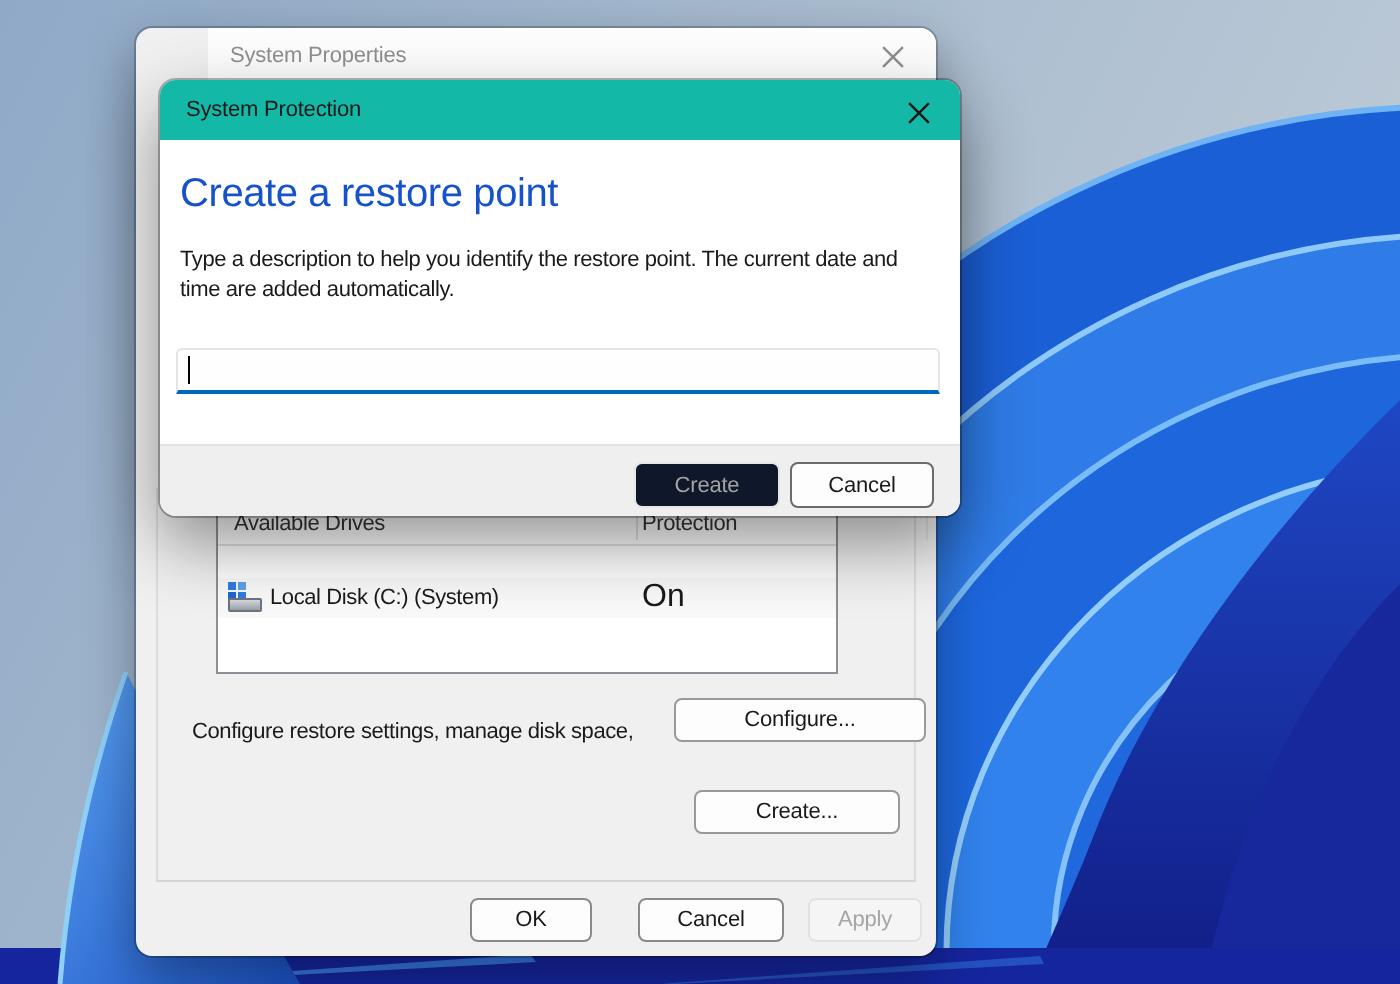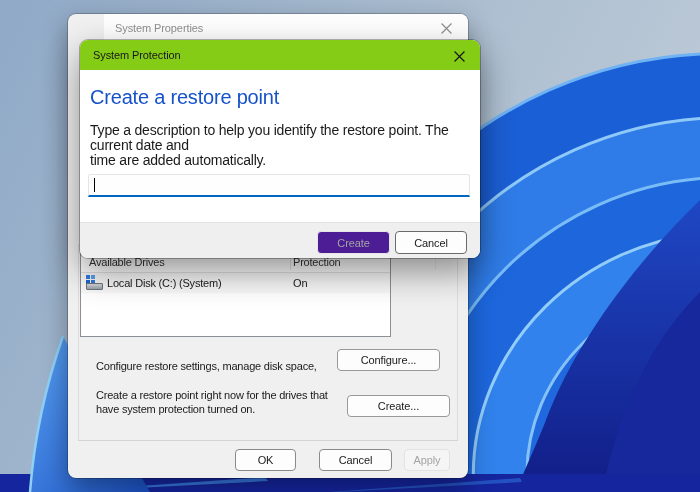--- a/index.html
+++ b/index.html
@@ -17,80 +17,80 @@
   .win-title { position:absolute; left:11px; top:0; line-height:28px;
     font-size:11px; color:#8f8f8f; letter-spacing:-.1px; }
   .win-close { position:absolute; right:6px; top:3px; width:32px; height:22px;
     display:flex; align-items:center; justify-content:center; border-radius:4px; }
   .win-close svg { stroke:#8f8f8f; }
   .x-ico { width:11px; height:11px; stroke-width:1.1; fill:none; }
 
   .tabpage { position:absolute; left:10px; top:230px; width:380px; height:197px;
     border-left:1px solid #dcdcdc; border-right:1px solid #dcdcdc; border-bottom:1px solid #d4d4d4; }
 
-  .list { position:absolute; left:12px; top:236px; width:311px; height:87px;
+  .list { position:absolute; left:40px; top:236px; width:311px; height:87px;
     background:#fff; border:1px solid #8a9095; }
   .list-header { position:relative; height:22px; border-bottom:1px solid #e3e3e3; }
   .col-div { position:absolute; top:2px; bottom:2px; width:1px; background:#e3e3e3; }
   .hcell { position:absolute; top:0; line-height:22px; font-size:11px; color:#333;
     letter-spacing:-.2px; }
   .hcell.c1 { left:8px; } .hcell.c2 { left:212px; }
-  .lrow { position:relative; margin-top:0; height:20px; background:#f9f9f9; }
+  .lrow { position:relative; margin-top:16px; height:20px; background:#f9f9f9; }
   .drive-ico { position:absolute; left:5px; top:2px; width:17px; height:15px; }
   .drive-ico .sq { position:absolute; width:4px; height:4px; }
   .drive-ico .s1 { left:0; top:0;  background:#2f7ce0; }
   .drive-ico .s2 { left:5px; top:0; background:#5aa0ee; }
   .drive-ico .s3 { left:0; top:5px; background:#1f66cc; }
   .drive-ico .s4 { left:5px; top:5px; background:#2f7ce0; }
   .drive-ico .disk { position:absolute; left:0; bottom:0; width:17px; height:7px;
     background:linear-gradient(#d6dade,#9aa1a9); border:1px solid #6e747b; border-radius:1px; }
   .lrow .name { position:absolute; left:26px; top:0; line-height:20px; font-size:11px;
     color:#1a1a1a; letter-spacing:-.2px; }
-  .lrow .status { position:absolute; left:212px; top:0; line-height:20px; font-size:11px;
+  .lrow .status { position:absolute; left:212px; top:0; line-height:20px; font-size:16px;
     color:#1a1a1a; }
 
   .body-text { position:absolute; left:28px; font-size:11px; line-height:14px;
     color:#1a1a1a; letter-spacing:-.2px; }
   .cfg-text { top:345px; } .crt-text { top:374px; }
 
   .btn { position:absolute; display:flex; align-items:center; justify-content:center;
     background:#fdfdfd; border:1px solid #999; border-radius:4px;
     font-size:11px; color:#1a1a1a; letter-spacing:-.1px; font-family:inherit; }
   .btn.disabled { background:#f5f5f5; border-color:#e2e2e2; color:#a5a5a5; }
-  .cfg-btn { left:269px; top:335px; width:103px; height:22px; }
+  .cfg-btn { left:269px; top:335px; width:126px; height:22px; }
   .crt-btn { left:279px; top:381px; width:103px; height:22px; }
   .ok-btn    { left:167px; top:435px; width:61px; height:22px; border-color:#8a8a8a; }
   .cancel-btn{ left:251px; top:435px; width:73px; height:22px; border-color:#8a8a8a; }
-  .apply-btn { left:336px; top:435px; width:46px; height:22px; }
+  .apply-btn { left:336px; top:435px; width:57px; height:22px; }
 
   
   .dlg { position:absolute; left:80px; top:40px; width:400px; height:218px;
     background:#fff; border-radius:8px; overflow:hidden;
     box-shadow:0 0 0 1px rgba(0,0,0,.28), 0 14px 34px rgba(0,0,0,.42); z-index:2; }
-  .dlg-titlebar { position:relative; height:30px; background:#84cc16; }
+  .dlg-titlebar { position:relative; height:30px; background:#14b8a6; }
   .dlg-title { position:absolute; left:13px; top:0; line-height:30px; font-size:11px;
     color:#191919; letter-spacing:-.1px; }
   .dlg-close { position:absolute; right:7px; top:6px; width:28px; height:21px;
     display:flex; align-items:center; justify-content:center; border-radius:4px; }
   .dlg-close svg { stroke:#191919; }
   .dlg-heading { position:absolute; left:10px; top:46px; font-size:20px;
     color:#1652c9; letter-spacing:-.2px; }
-  .dlg-desc { position:absolute; left:10px; top:83px; font-size:14px; line-height:15px;
+  .dlg-desc { position:absolute; left:10px; top:83px; font-size:11px; line-height:15px;
     color:#1a1a1a; letter-spacing:-.2px; }
   .input-wrap { position:absolute; left:8px; top:134px; width:382px; height:23px; }
   .desc-input { width:100%; height:100%; background:#fefefe;
     border:1px solid #e5e5e5; border-bottom:2px solid #0067c0; border-radius:3px 3px 0 0;
     font-size:11px; padding:0 6px; outline:none; font-family:inherit; }
   .caret { position:absolute; left:6px; top:4px; width:1px; height:14px; background:#000;
     animation:blink 1.1s steps(1) infinite; }
   @keyframes blink { 50% { opacity:0; } }
   .dlg-footer { position:absolute; left:0; top:182px; width:400px; height:36px;
     background:#efefef; border-top:1px solid #e2e2e2; }
   .dlg-create { left:237px; top:8px; width:73px; height:23px; }
-  .dlg-create.disabled { background:#4c1d95; border-color:#e6e6e6; color:#a3a3a3; }
+  .dlg-create.disabled { background:#0f172a; border-color:#e6e6e6; color:#a3a3a3; }
   .dlg-cancel { left:315px; top:8px; width:72px; height:23px; border-color:#6b6b6b; }
 </style>
 </head>
 <body>
 
 <div class="stage">
 
   <svg class="wallpaper" width="700" height="492" viewBox="0 0 700 492">
     <defs>
       <linearGradient id="bg" x1="0" y1="0" x2="1" y2="0.35">
@@ -157,24 +157,20 @@
         <span class="name">Local Disk (C:) (System)</span>
         <span class="status">On</span>
       </div>
     </div>
 
     <div class="body-text cfg-text">
       <div>Configure restore settings, manage disk space,</div>
     </div>
     <button class="btn cfg-btn">Configure...</button>
 
-    <div class="body-text crt-text">
-      <div>Create a restore point right now for the drives that</div>
-      <div>have system protection turned on.</div>
-    </div>
     <button class="btn crt-btn">Create...</button>
 
     <button class="btn ok-btn">OK</button>
     <button class="btn cancel-btn">Cancel</button>
     <button class="btn apply-btn disabled">Apply</button>
   </div>
 
   <div class="dlg">
     <div class="dlg-titlebar">
       <span class="dlg-title">System Protection</span>

